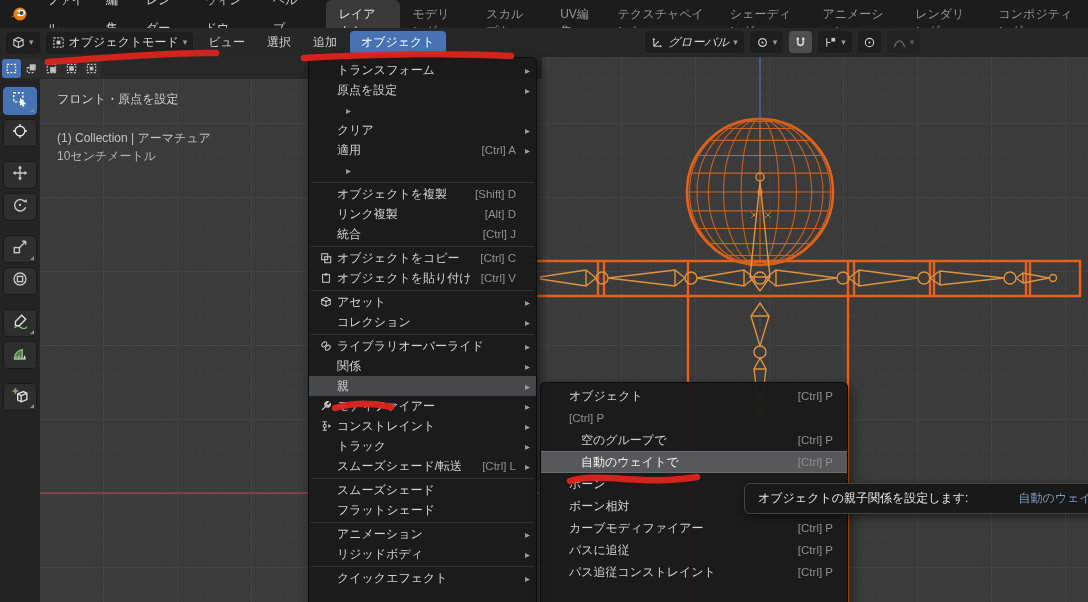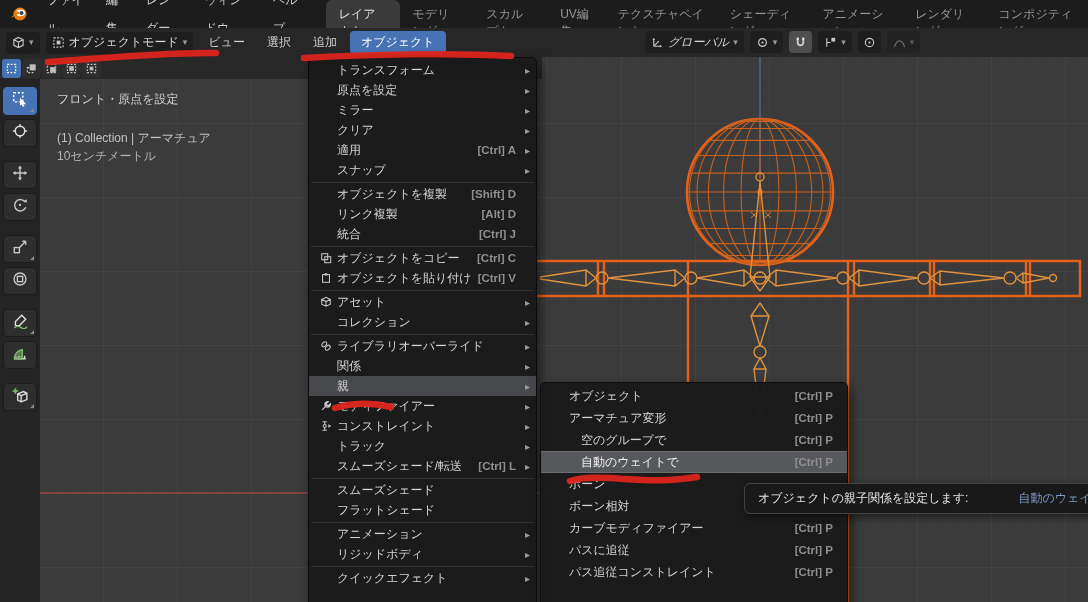--- a/index.html
+++ b/index.html
@@ -45,21 +45,21 @@
 
   
   .popup{position:absolute;background:rgba(26,26,26,.97);border:1px solid #0c0c0c;border-radius:5px;box-shadow:3px 5px 12px rgba(0,0,0,.55);padding:2px 0;}
   #obj-menu{left:308px;top:57px;width:229px;height:560px;z-index:5;}
   #parent-menu{left:540px;top:382px;width:308px;height:230px;z-index:6;}
   .mrow{display:flex;align-items:center;height:20px;padding:0 6px 0 6px;font-size:12px;color:#d4d4d4;}
   .mrow.hl{background:#47484b;}
   .mrow.hot{background:#56585b;border-top:1px solid rgba(255,255,255,.12);border-bottom:1px solid rgba(255,255,255,.12);color:#f2f2f2;}
   .mic{width:22px;flex:0 0 auto;display:flex;justify-content:center;}
   .mlabel{flex:1;white-space:nowrap;overflow:hidden;}
-  .mshort{color:#8f8f8f;font-size:11.5px;margin-right:3px;white-space:nowrap;font-weight:bold;}
+  .mshort{color:#8f8f8f;font-size:11.5px;margin-right:3px;white-space:nowrap;}
   .marrow{width:11px;color:#9c9c9c;font-size:10px;text-align:right;}
   .msep{height:4px;display:flex;align-items:center;padding:0 2px;}
   .msep > div{height:1px;width:100%;background:#323232;}
   #parent-menu .mrow{height:22px;padding-left:28px;}
   #parent-menu .mrow.ind{padding-left:40px;align-items:center;}
   #parent-menu .mshort{margin-right:8px;}
 
   
   #tooltip{position:absolute;left:744px;top:483px;height:31px;z-index:7;background:#191919;border:1px solid #434343;border-radius:6px;display:flex;align-items:center;padding:0 13px;white-space:nowrap;box-shadow:2px 3px 8px rgba(0,0,0,.5);gap:41px;}
   #tooltip .tl{color:#e6e6e6;font-size:12px;}
@@ -361,39 +361,37 @@
         <span class="marrow">▸</span>
       </div>
       <div class="mrow">
         <span class="mic"></span>
         <span class="mlabel">原点を設定</span>
         <span class="mshort"></span>
         <span class="marrow">▸</span>
       </div>
       <div class="mrow">
         <span class="mic"></span>
-        <span class="mlabel">ミラー</span>
         <span class="mshort"></span>
         <span class="marrow">▸</span>
       </div>
       <div class="mrow">
         <span class="mic"></span>
         <span class="mlabel">クリア</span>
         <span class="mshort"></span>
         <span class="marrow">▸</span>
       </div>
       <div class="mrow">
         <span class="mic"></span>
         <span class="mlabel">適用</span>
         <span class="mshort">[Ctrl] A</span>
         <span class="marrow">▸</span>
       </div>
       <div class="mrow">
         <span class="mic"></span>
-        <span class="mlabel">スナップ</span>
         <span class="mshort"></span>
         <span class="marrow">▸</span>
       </div>
       <div class="msep">
         <div></div>
       </div>
       <div class="mrow">
         <span class="mic"></span>
         <span class="mlabel">オブジェクトを複製</span>
         <span class="mshort">[Shift] D</span>
@@ -555,21 +553,20 @@
         <span class="marrow">▸</span>
       </div>
     </div>
 
   <div id="parent-menu" class="popup">
       <div class="mrow">
         <span class="mlabel">オブジェクト</span>
         <span class="mshort">[Ctrl] P</span>
       </div>
       <div class="mrow">
-        <span class="mlabel">アーマチュア変形</span>
         <span class="mshort">[Ctrl] P</span>
       </div>
       <div class="mrow ind">
         <span class="mlabel">空のグループで</span>
         <span class="mshort">[Ctrl] P</span>
       </div>
       <div class="mrow ind hot">
         <span class="mlabel">自動のウェイトで</span>
         <span class="mshort">[Ctrl] P</span>
       </div>

